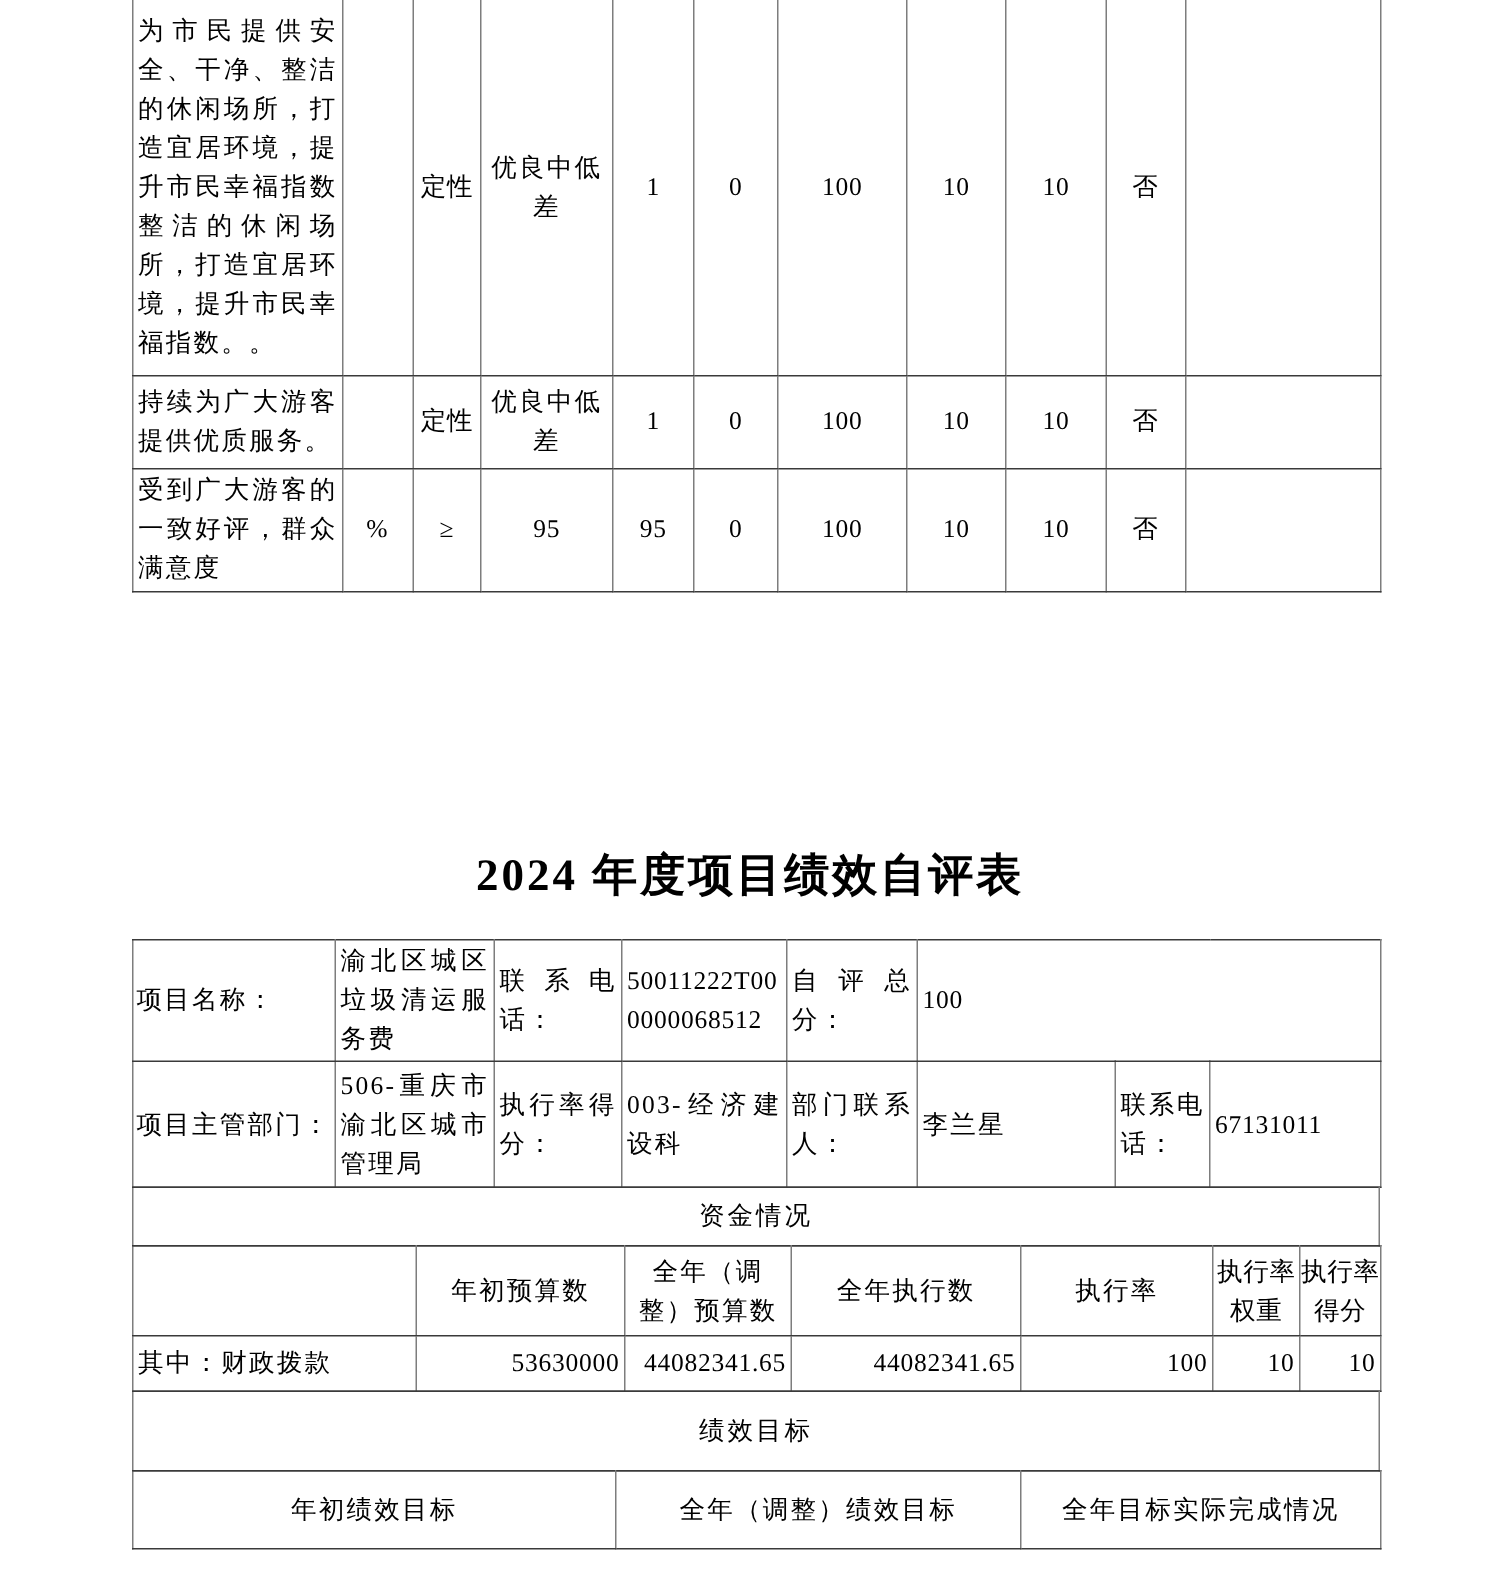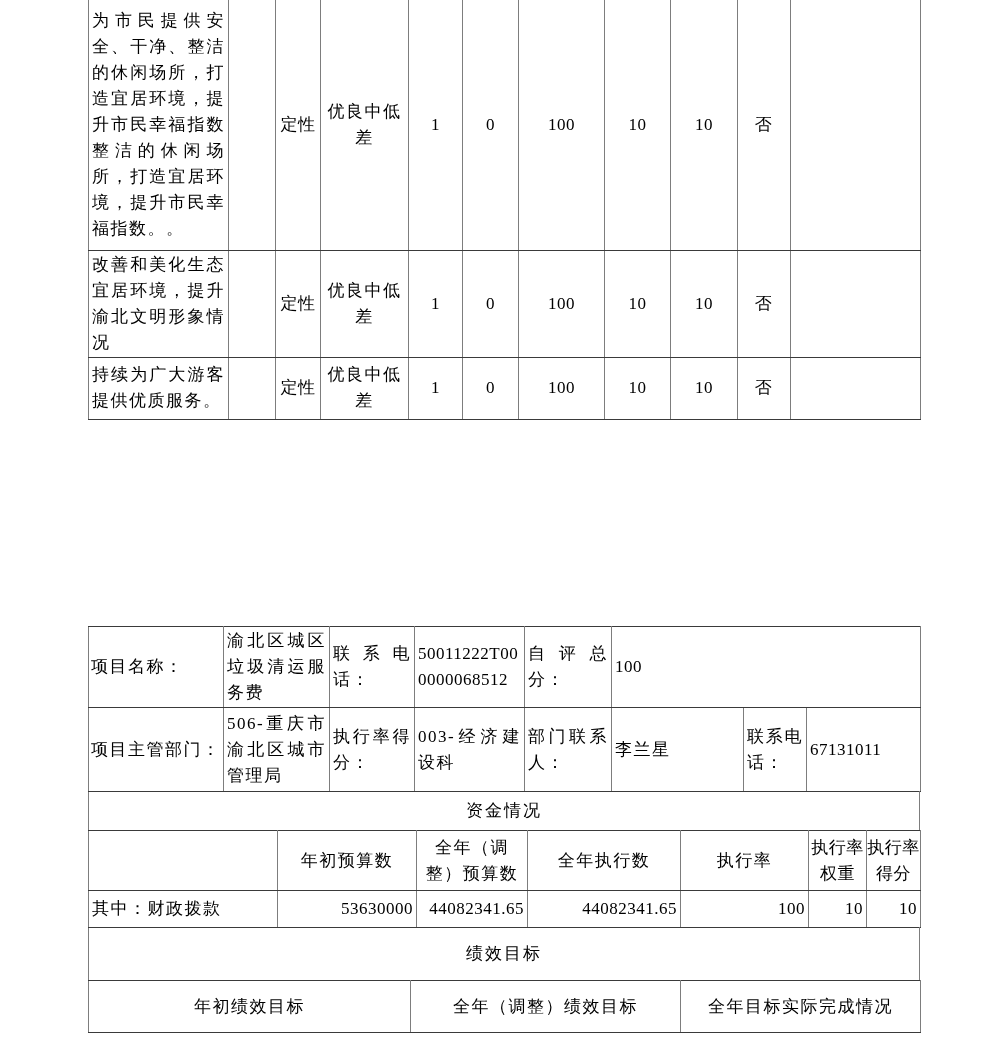--- a/index.html
+++ b/index.html
@@ -61,49 +61,50 @@
       <td class="tight">定性</td>
       <td>优良中低差</td>
       <td class="num">1</td>
       <td class="num">0</td>
       <td class="num">100</td>
       <td class="num">10</td>
       <td class="num">10</td>
       <td>否</td>
       <td></td>
     </tr>
-    <tr style="height:107px">
-      <td class="cell-l just">改善和美化生态宜居环境，提升渝北文明形象情况</td>
+    <tr style="height:62px">
+      <td class="cell-l just">持续为广大游客提供优质服务。</td>
       <td></td>
       <td class="tight">定性</td>
       <td>优良中低差</td>
       <td class="num">1</td>
       <td class="num">0</td>
       <td class="num">100</td>
       <td class="num">10</td>
       <td class="num">10</td>
       <td>否</td>
       <td></td>
     </tr>
-    <tr style="height:62px">
-      <td class="cell-l just">持续为广大游客提供优质服务。</td>
-      <td></td>
-      <td class="tight">定性</td>
-      <td>优良中低差</td>
-      <td class="num">1</td>
+    <tr style="height:82px">
+      <td class="cell-l just">受到广大游客的一致好评，群众满意度</td>
+      <td>%</td>
+      <td class="tight">≥</td>
+      <td class="num">95</td>
+      <td class="num">95</td>
       <td class="num">0</td>
       <td class="num">100</td>
       <td class="num">10</td>
       <td class="num">10</td>
       <td>否</td>
       <td></td>
     </tr>
   </tbody>
     </table>
 
+  <div class="title">2024 年度项目绩效自评表</div>
 
   <div class="bottom-wrap">
 
     <table>
       <colgroup>
         <col style="width:135px">
           <col style="width:106px">
           <col style="width:85px">
         <col style="width:110px">
           <col style="width:87px">

